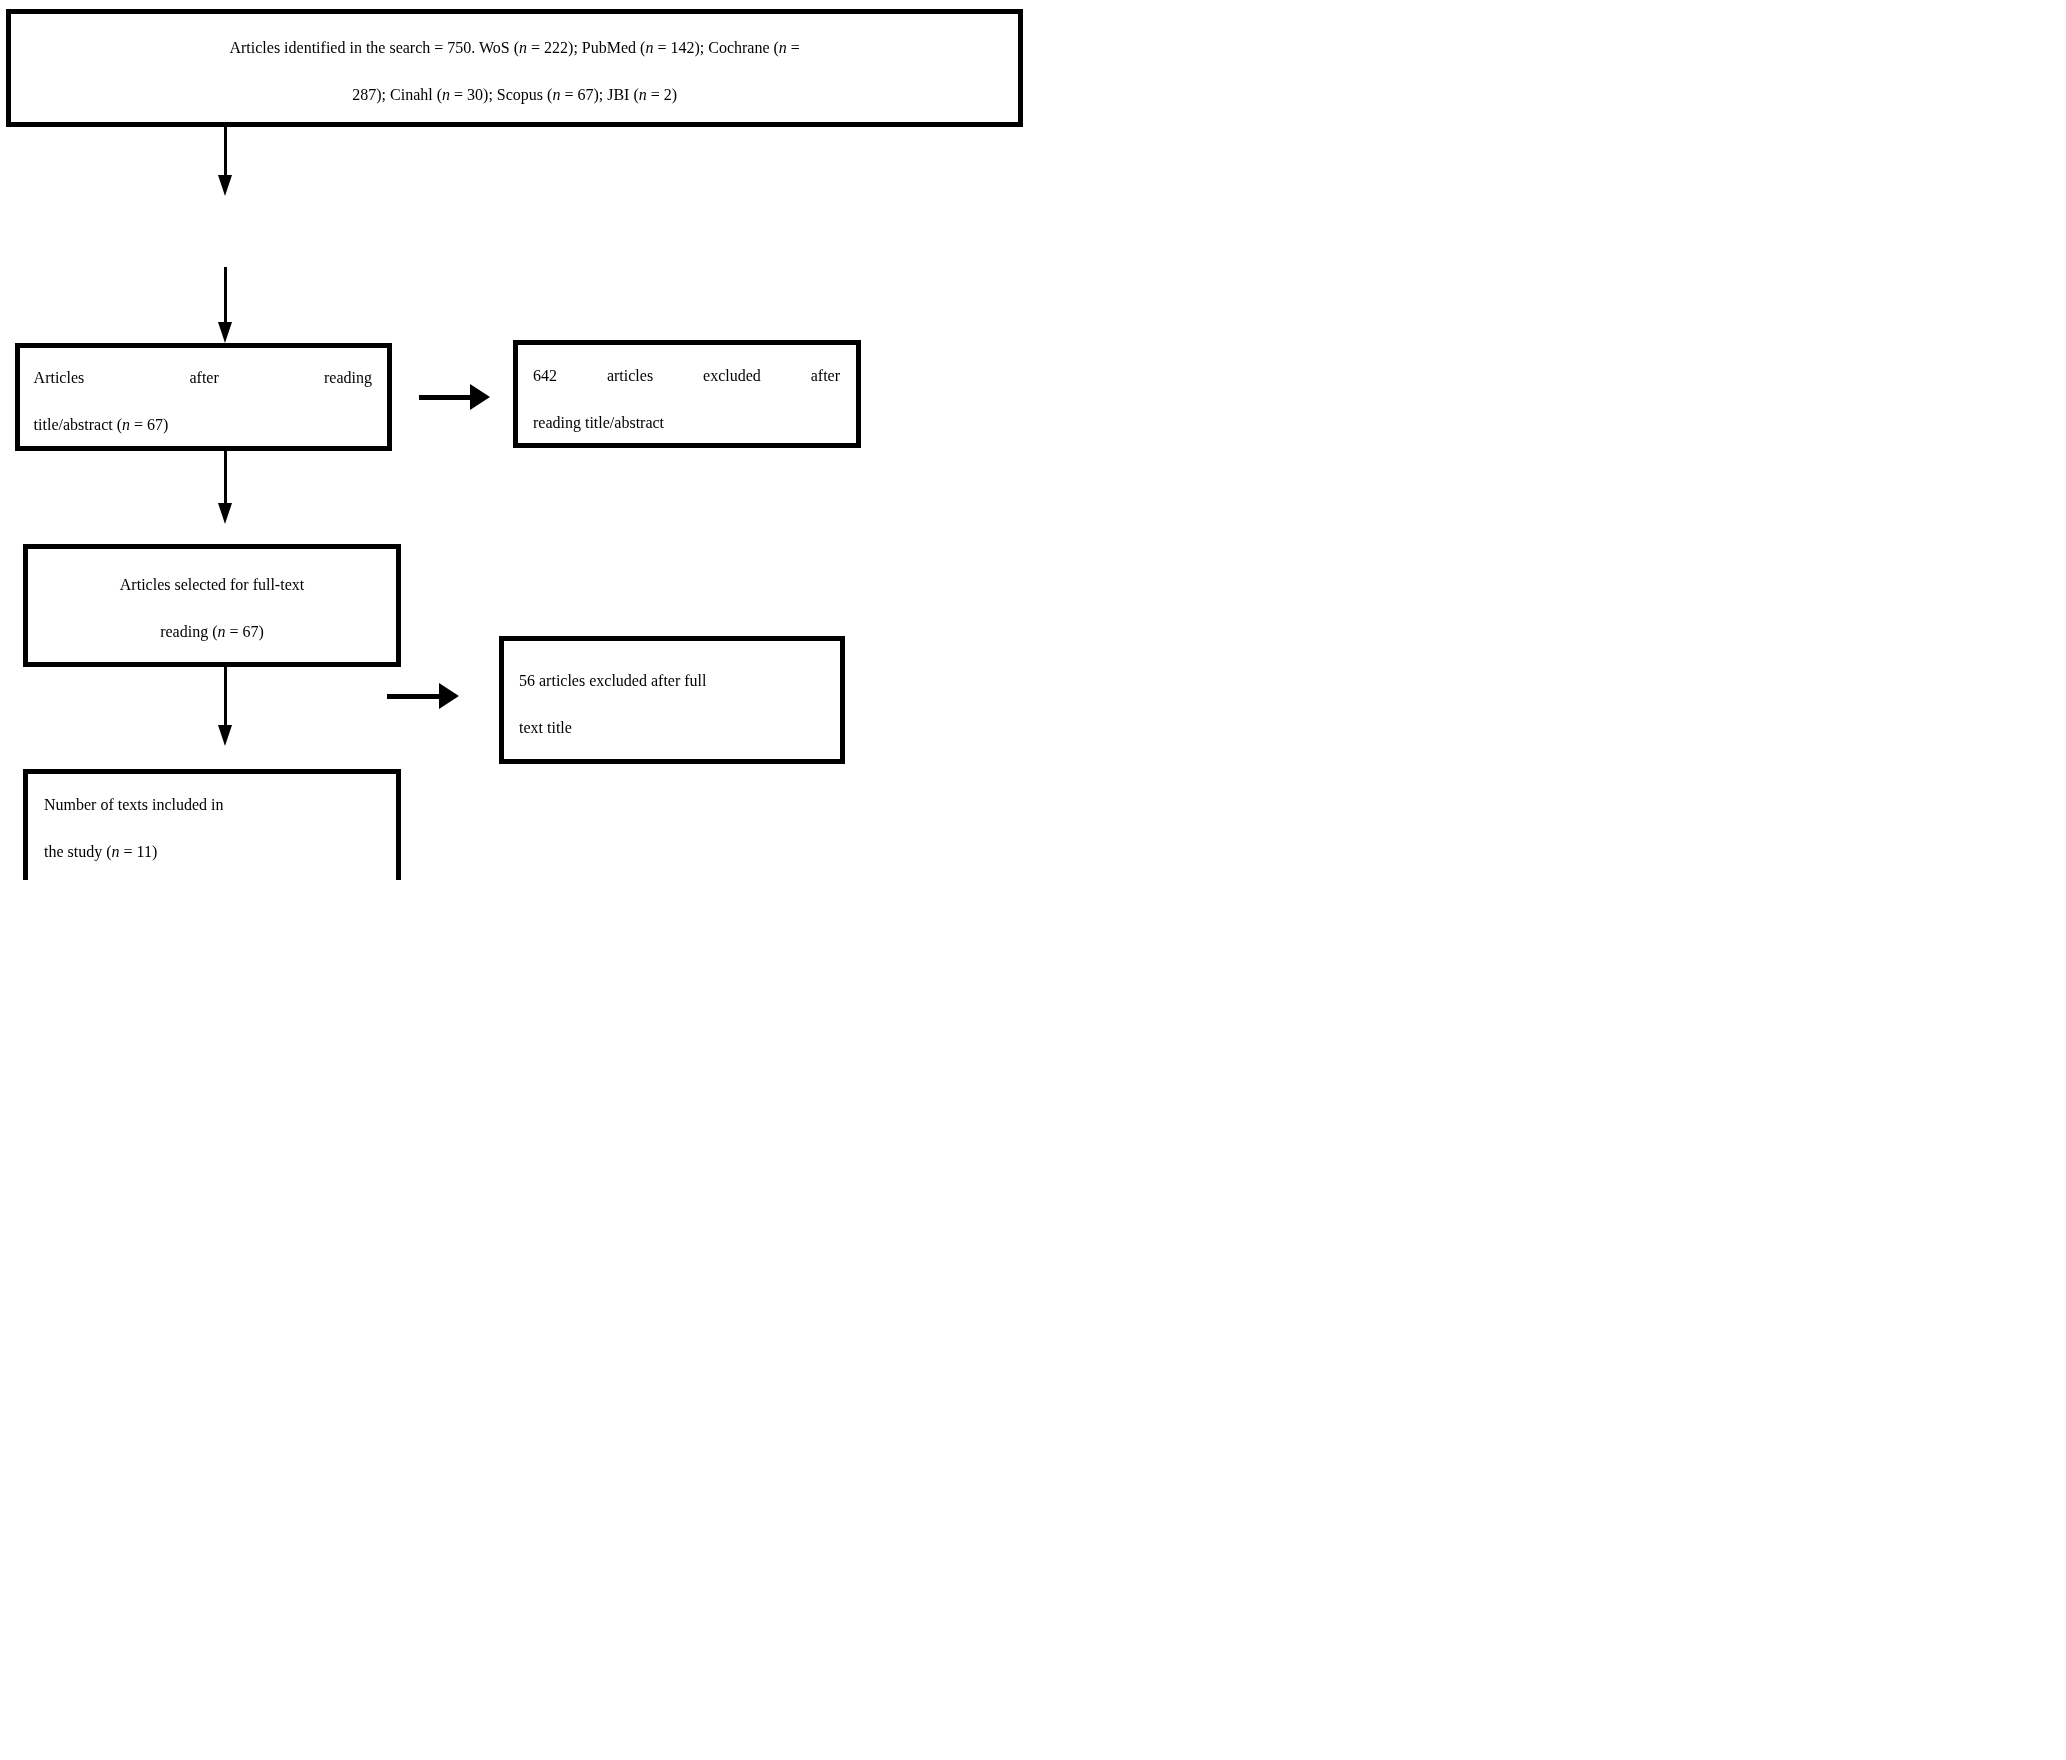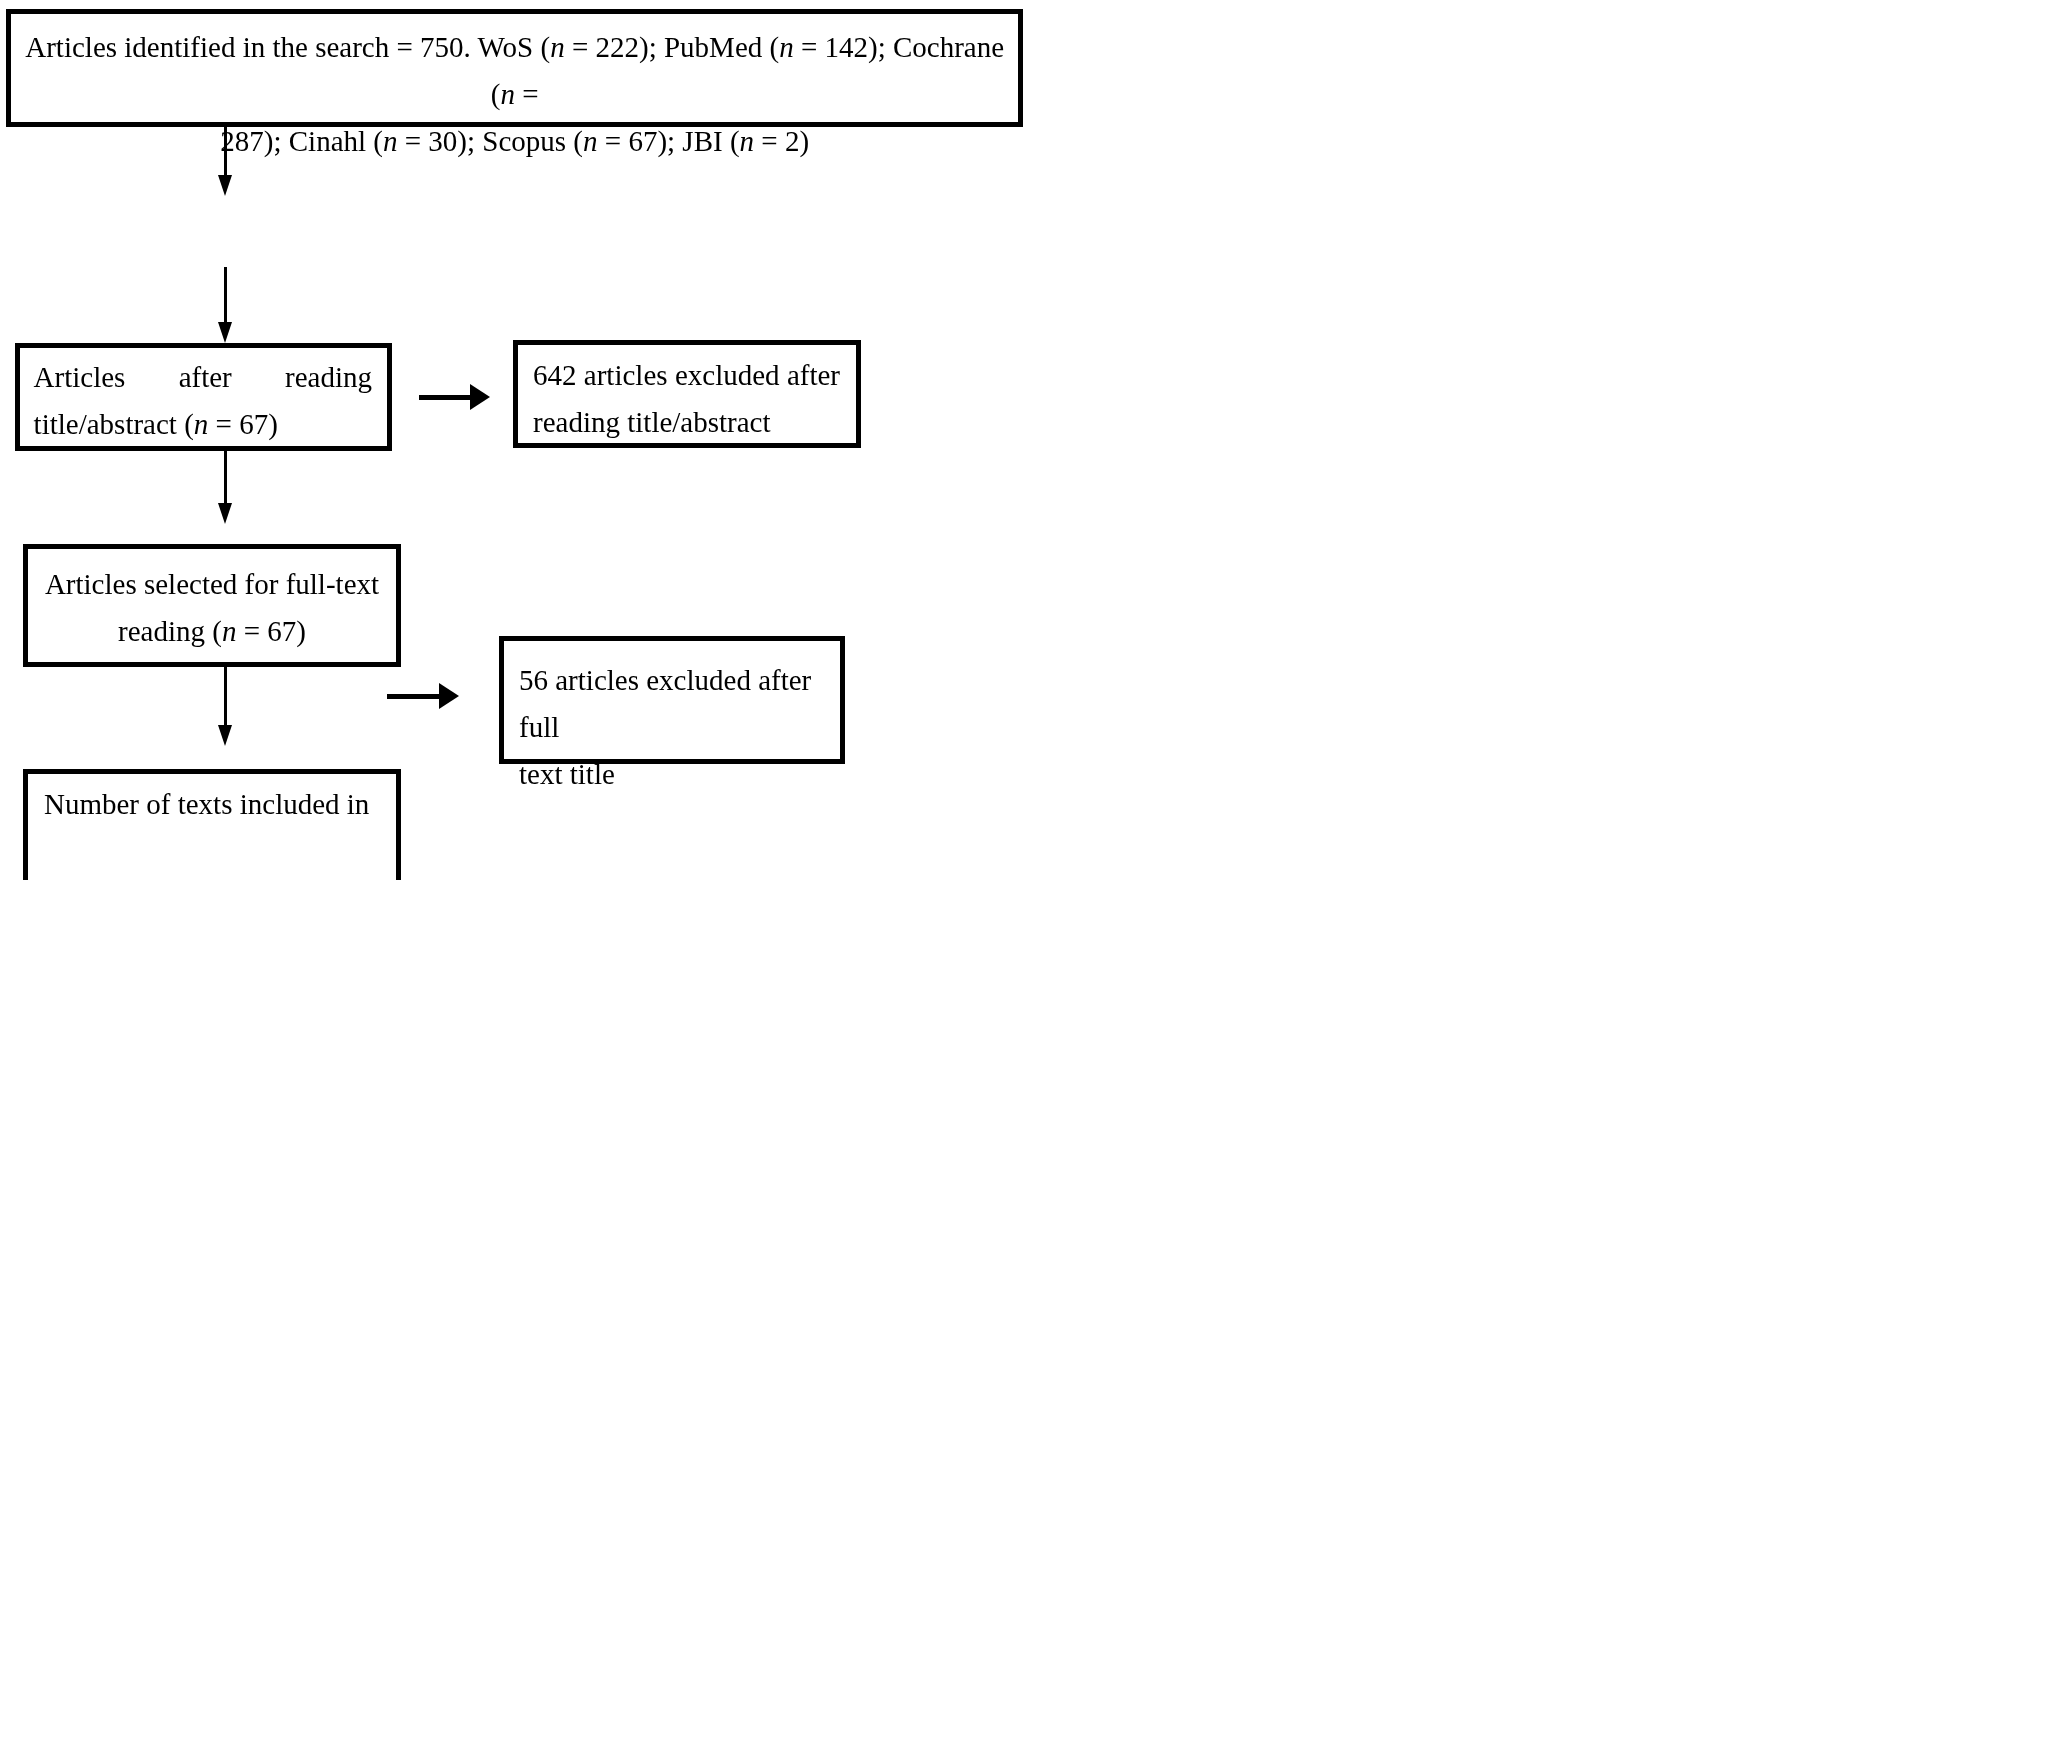--- a/index.html
+++ b/index.html
@@ -18,21 +18,21 @@
     height:880px;
     background:var(--paper);
     color:var(--ink);
     overflow:hidden;
   }
   .box{
     position:absolute;
     box-sizing:border-box;
     border:5px solid var(--ink);
     background:var(--paper);
-    font-size:29px;
+    font-size:16px;
     line-height:47px;
     color:var(--ink);
   }
   .line{display:block;}
   .center .line{text-align:center;}
   .left .line{text-align:left;}
   .line.justify{
     text-align:justify;
     text-align-last:justify;
   }
@@ -152,16 +152,17 @@
     <div class="arrow-head"></div>
   </div>
 
   <div class="box left" id="box-excl-full">
     <span class="line">56 articles excluded after full</span>
     <span class="line">text title</span>
   </div>
 
   <div class="box left" id="box-included">
     <span class="line">Number of texts included in</span>
+    <span class="line">the study (<i>n</i> = 11)</span>
   </div>
 
 </div>
 
 
 </body></html>

